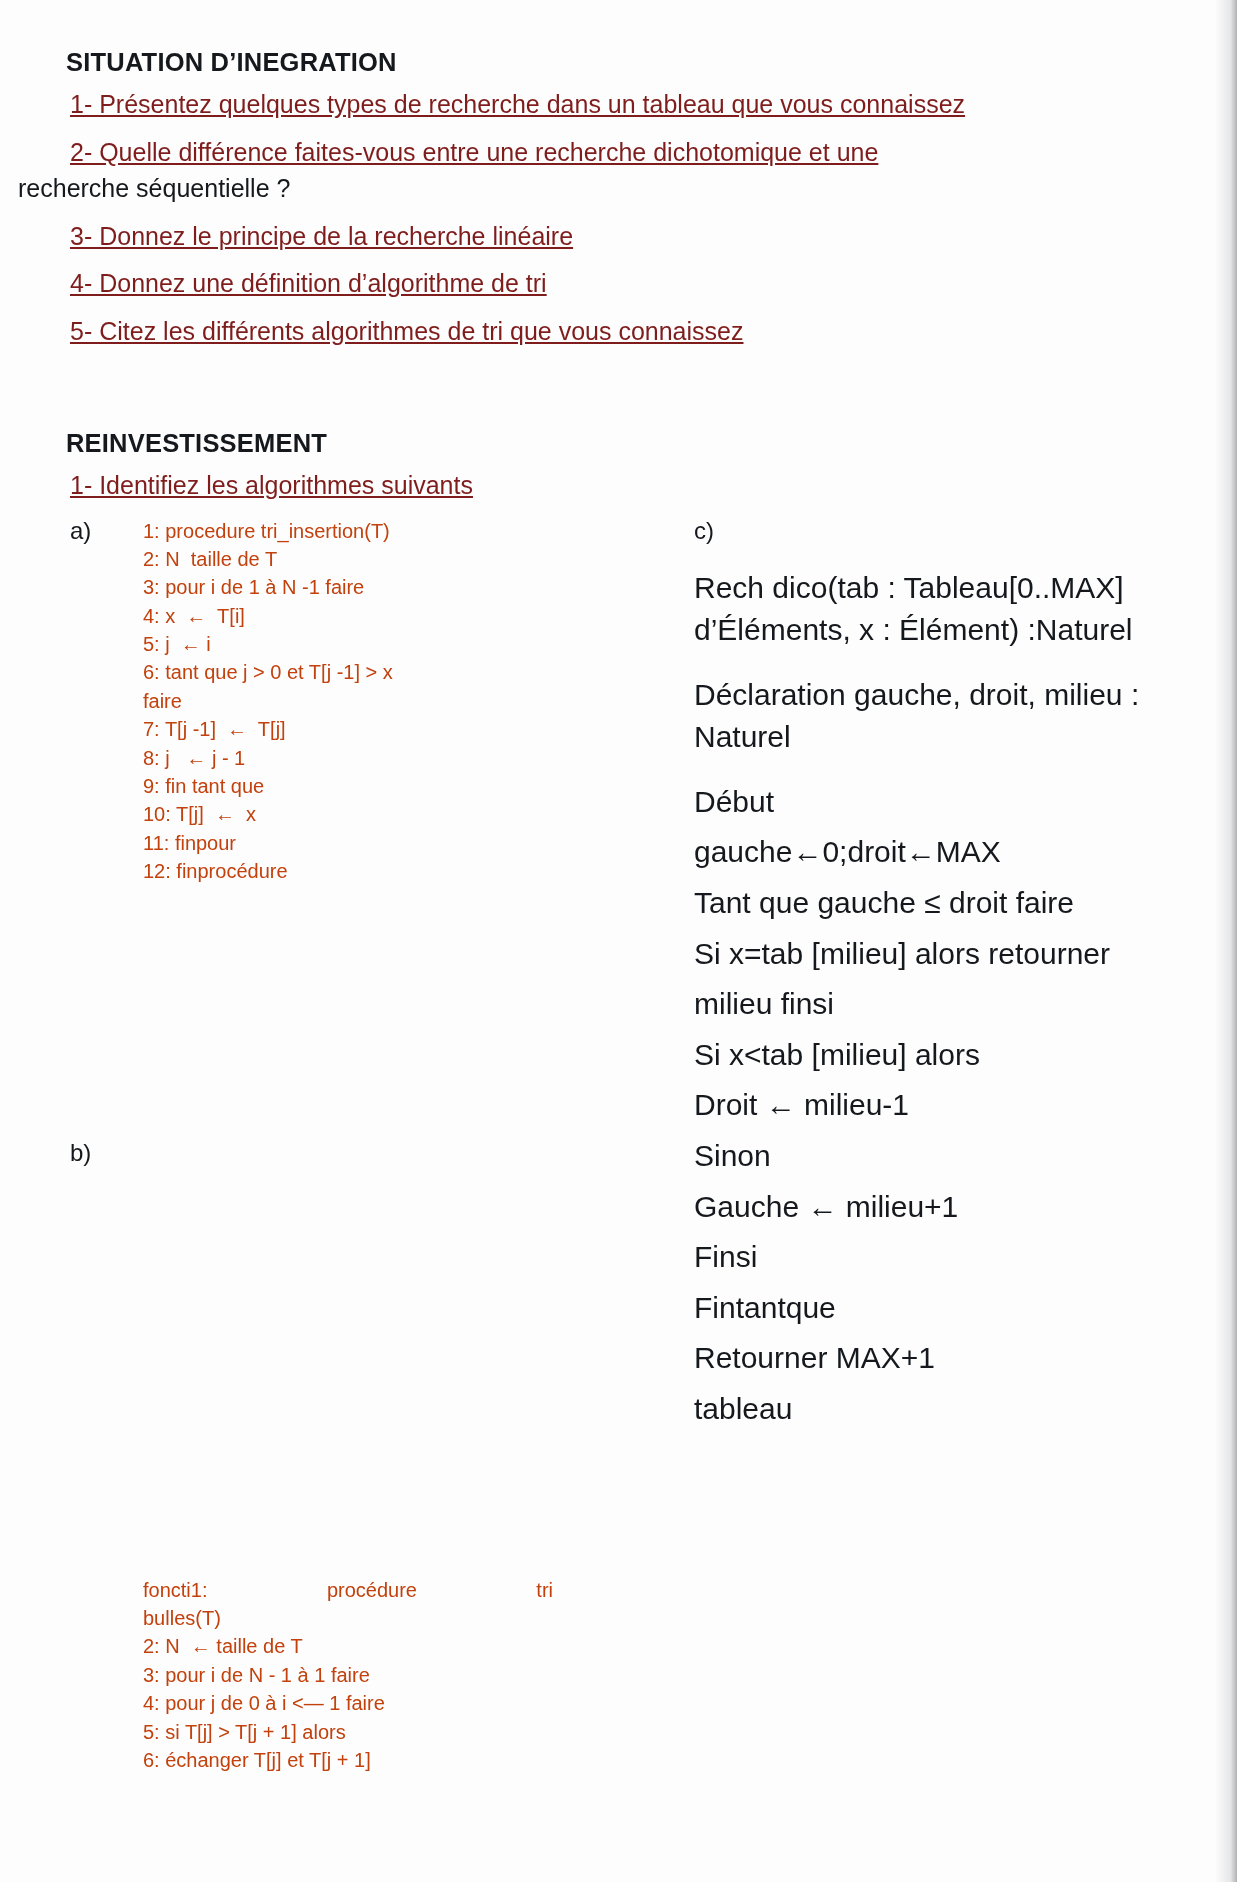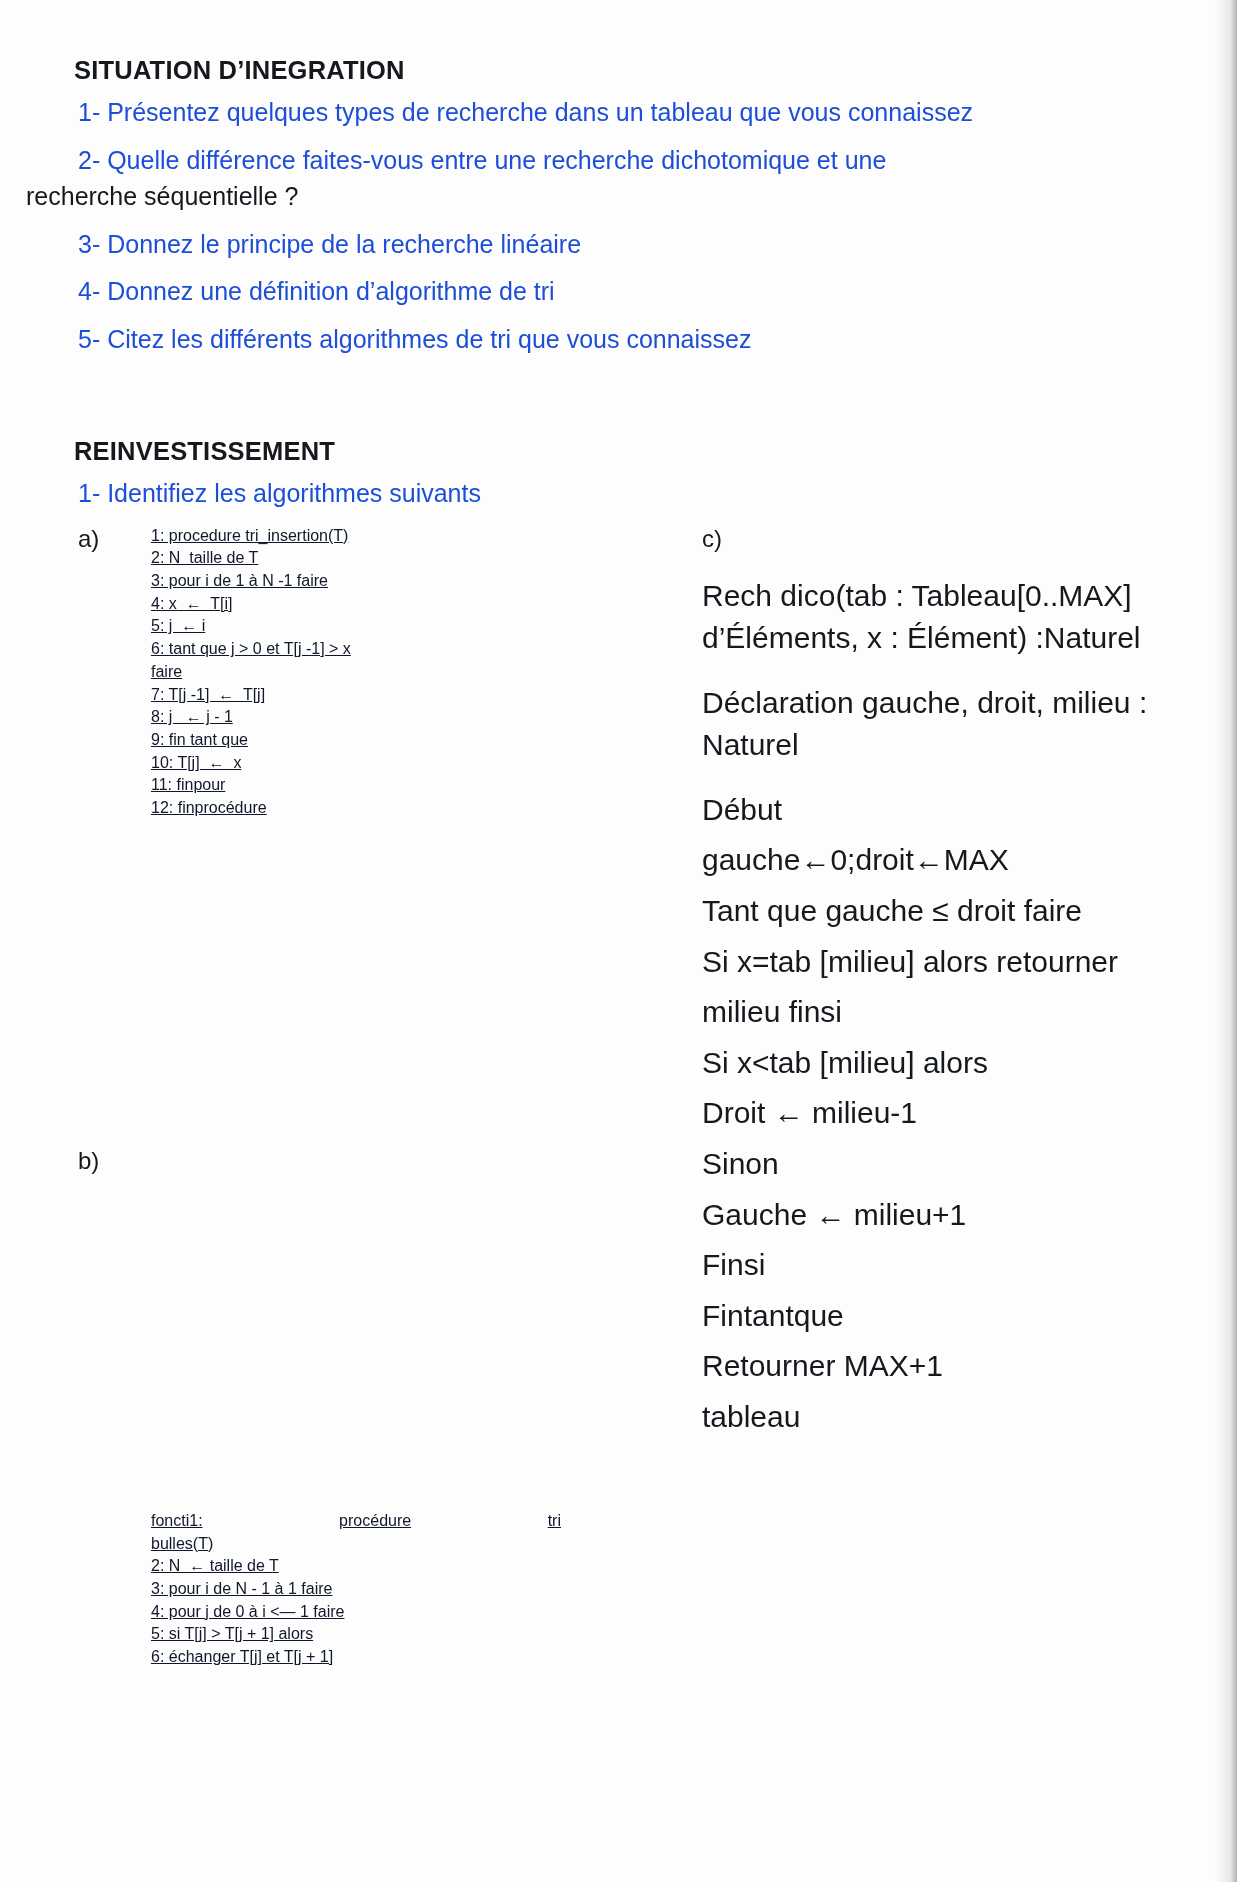--- a/index.html
+++ b/index.html
@@ -13,21 +13,21 @@
     font-family: "Liberation Sans", sans-serif;
     color: #13181c;
     position: relative;
     overflow: hidden;
   }
   .page {
     position: relative;
     width: 1237px;
     min-height: 1882px;
     background: #fdfdfd;
-    padding: 12px;
+    padding: 4px;
     box-sizing: border-box;
   }
   .right-edge-shadow {
     position: absolute;
     top: 0;
     right: 0;
     width: 22px;
     height: 100%;
     background: linear-gradient(to right, rgba(255,255,255,0) 0%, rgba(210,212,214,0.55) 70%, rgba(150,153,156,0.75) 100%);
     pointer-events: none;
@@ -42,21 +42,22 @@
     margin: 16px 0 10px 48px;
     letter-spacing: 0.2px;
     color: #15191d;
   }
   .q-line {
     font-size: 25px;
     line-height: 1.38;
     margin: 0 0 13px 0;
     padding-left: 60px;
     text-indent: -8px;
-    color: #1d4ed8;
+    color: #7f1d1d;
+    text-decoration: underline;
   }
   .q-line.justified {
     text-align: justify;
     padding-left: 60px;
     text-indent: -8px;
     padding-right: 42px;
     margin-bottom: 2px;
   }
   .q-cont {
     font-size: 25px;
@@ -103,25 +104,24 @@
     font-size: 24px;
     margin: 0 0 22px 36px;
     color: #15191d;
   }
 
   .algo-block {
     margin-left: 125px;
     width: 420px;
   }
   .algo-line {
-    font-size: 16px;
+    font-size: 20px;
     line-height: 1.42;
-    color: #0f172a;
+    color: #c2410c;
     white-space: pre-wrap;
-    text-decoration: underline;
   }
 
   .algo-b {
     margin-left: 125px;
     margin-top: 690px;
     width: 410px;
   }
   .algo-b .spread {
     display: flex;
     justify-content: space-between;

